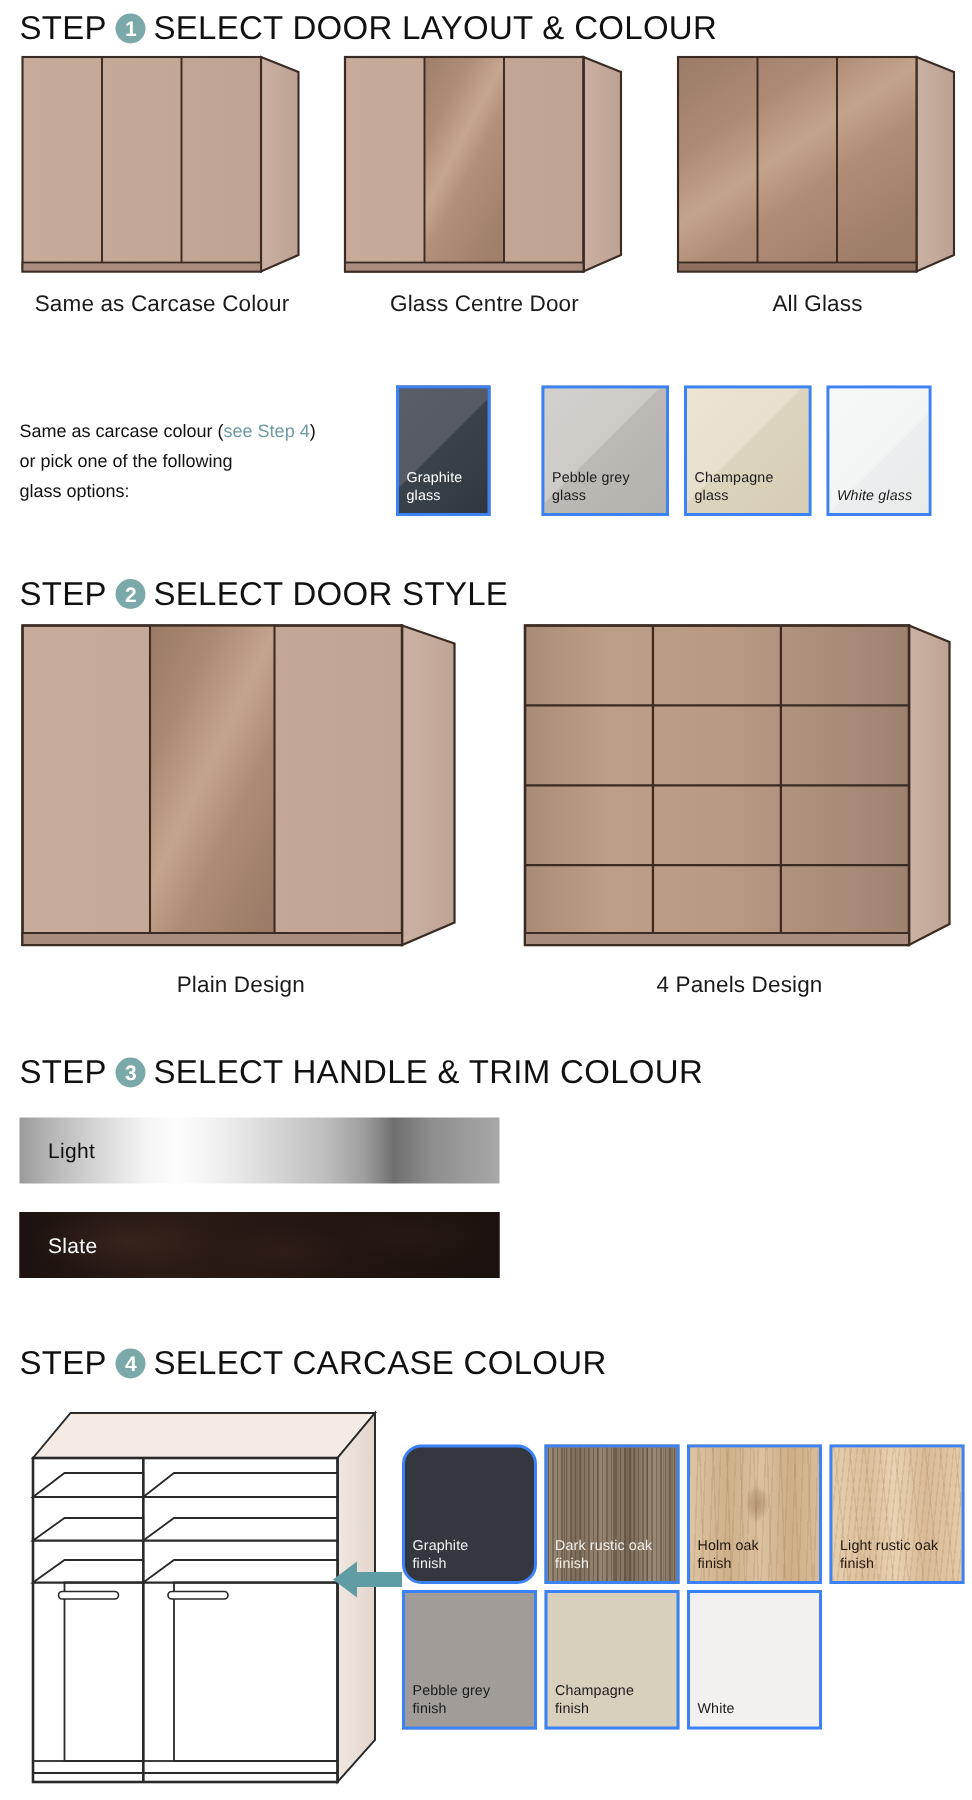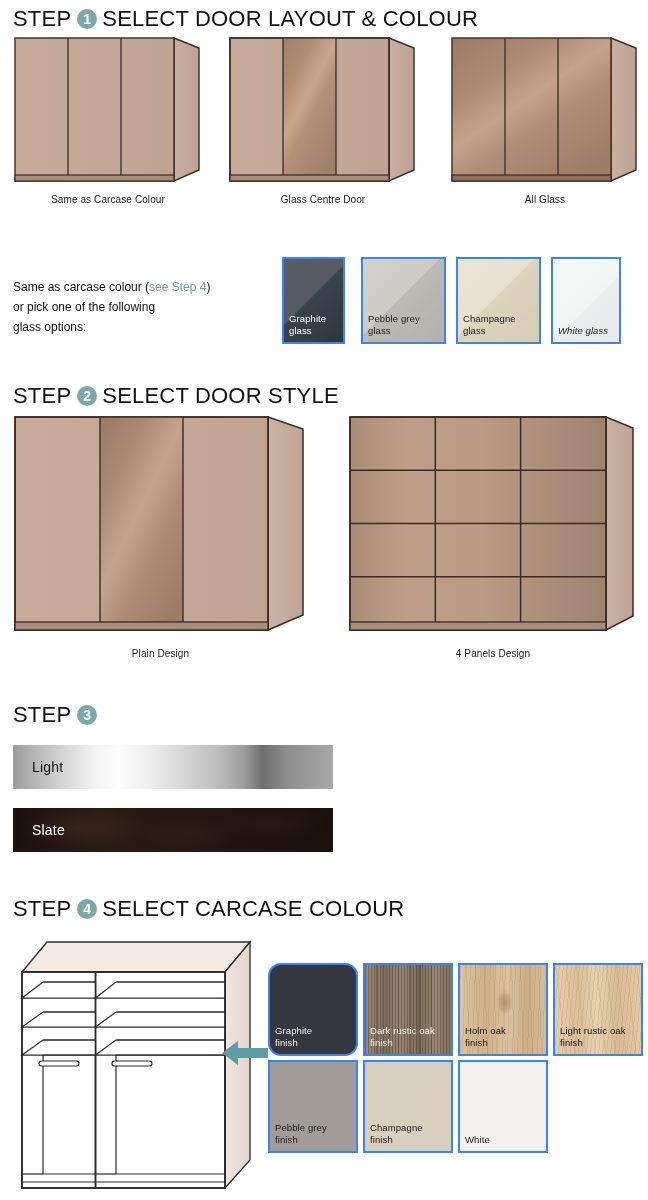--- a/index.html
+++ b/index.html
@@ -45,21 +45,21 @@
     letter-spacing: 0.2px;
     color: #111111;
   }
 
   
   .wardrobe { position: absolute; }
   .wardrobe svg { display: block; }
   .caption {
     position: absolute;
     text-align: center;
-    font-size: 10px;
+    font-size: 15px;
     color: #1a1a1a;
     letter-spacing: 0.1px;
   }
 
   
   .swatch {
     position: absolute;
     border: 2px solid #3b82f6;
     overflow: hidden;
   }
@@ -198,21 +198,21 @@
     </svg>
   </div>
   <div class="caption" style="left:450px; top:194px; width:190px;">All Glass</div>
 
   <div class="intro-text">
     <span>Same as carcase colour (</span><span class="link-step">see Step 4</span><span>)</span><br>
     <span>or pick one of the following</span><br>
     <span>glass options:</span>
   </div>
 
-  <div class="swatch" style="left:282px; top:257px; width:63px; height:87px; background:#4c505a;">
+  <div class="swatch" style="left:264px; top:257px; width:63px; height:87px; background:#4c505a;">
     <div class="sheen" style="background:linear-gradient(135deg, #5a5e68 0%, #565a64 46%, #3a424c 47%, #2f3741 100%);"></div>
     <div class="swatch-label" style="color:#ffffff; white-space:pre-line;">Graphite glass</div>
   </div>
 
   <div class="swatch" style="left:361px; top:257px; width:85px; height:87px; background:#c6c4c0;">
     <div class="sheen" style="background:linear-gradient(135deg, #d3d1cd 0%, #cecbc7 46%, #bdbab5 47%, #b3b1ac 100%);"></div>
     <div class="swatch-label" style="color:#1a1a1a; white-space:pre-line;">Pebble grey
 glass</div>
   </div>
 
@@ -291,20 +291,21 @@
       </g>
       <rect x="2" y="2" width="256" height="213" fill="none" stroke="#3b2b22" stroke-width="1.6"></rect>
       <rect x="2" y="207" width="256" height="8" fill="#a88d7e" stroke="#3b2b22" stroke-width="1.3"></rect>
     </svg>
   </div>
   <div class="caption" style="left:348px; top:648px; width:290px;">4 Panels Design</div>
 
   <div class="step-heading" style="top:702px;">
     <span class="step-word">STEP</span>
     <span class="step-badge">3</span>
+    <span class="step-title">SELECT HANDLE &amp; TRIM COLOUR</span>
   </div>
 
   <div class="colour-bar bar-chrome" style="top:745px;">
     <span class="bar-label" style="color:#111111;">Light</span>
   </div>
 
   <div class="colour-bar bar-slate" style="top:808px;">
     <span class="bar-label" style="color:#ffffff;">Slate</span>
   </div>
 

